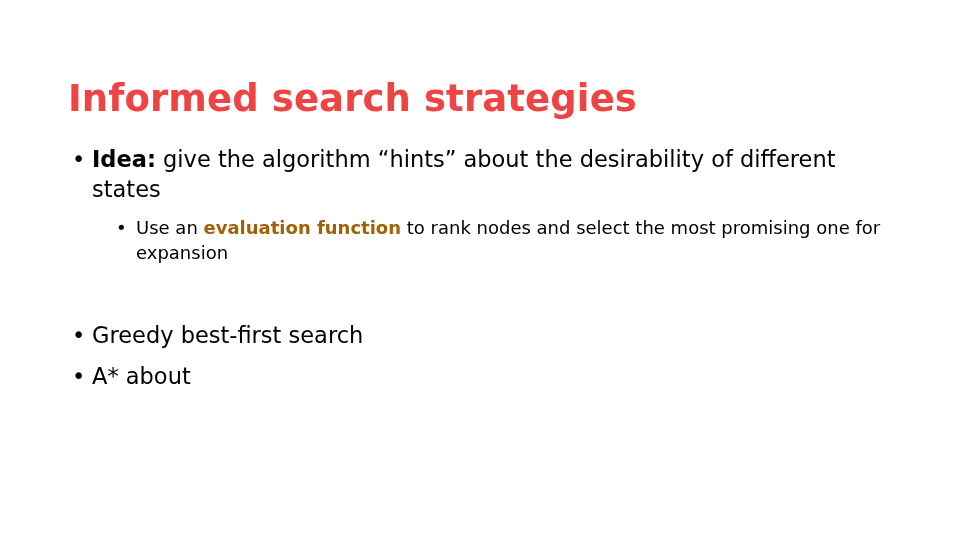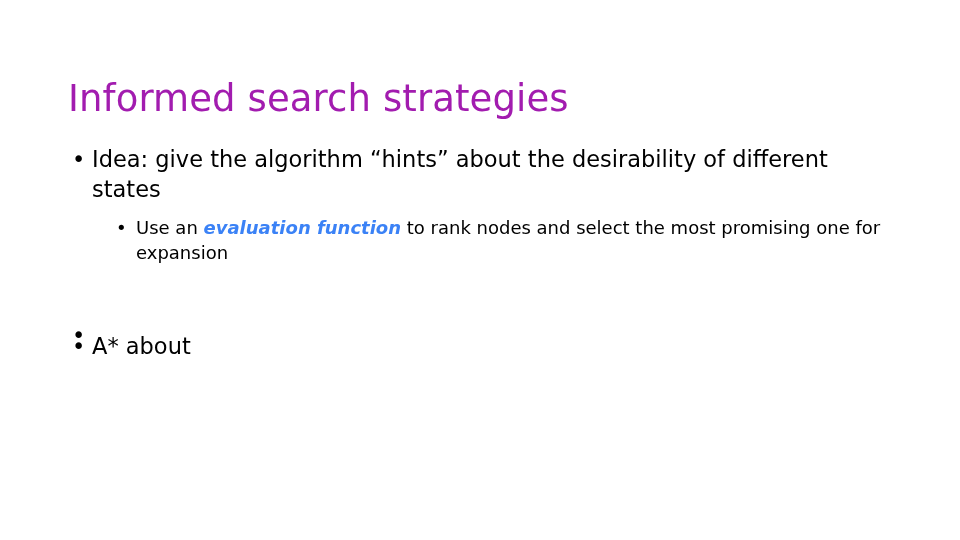--- a/index.html
+++ b/index.html
@@ -23,24 +23,24 @@
     background: #FFFFFF;
   }
 
   
   .slide-title {
     position: absolute;
     left: 68px;
     top: 53px;
     width: 830px;
     font-size: 37px;
-    font-weight: 400;
+    font-weight: 700;
     line-height: 1.15;
     letter-spacing: 0.1px;
-    color: #a21caf;
+    color: #ef4444;
     white-space: nowrap;
   }
 
   
   .slide-body {
     position: absolute;
     left: 68px;
     top: 144px;
     width: 830px;
   }
@@ -75,27 +75,26 @@
 
   .bullet-l2 > .marker {
     position: absolute;
     left: 5px;
     top: 0;
     font-size: 18px;
     line-height: 25px;
   }
 
   .lead-bold {
-    font-weight: 400;
+    font-weight: 700;
   }
 
   .emph-red {
-    color: #3b82f6;
+    color: #a16207;
     font-weight: 700;
-    font-style: italic;
   }
 
   .group-gap {
     height: 55px;
   }
 
   .sub-gap {
     height: 11px;
   }
 </style>
@@ -117,20 +116,21 @@
 
     <div class="bullet-l2">
       <span class="marker">•</span>
       <span>Use an </span><span class="emph-red">evaluation function</span><span> to rank nodes and select the most promising one for expansion</span>
     </div>
 
     <div class="group-gap"></div>
 
     <div class="bullet-l1">
       <span class="marker">•</span>
+      <span>Greedy best-first search</span>
     </div>
 
     <div class="sub-gap"></div>
 
     <div class="bullet-l1">
       <span class="marker">•</span>
       <span>A* about</span>
     </div>
 
   </div>

